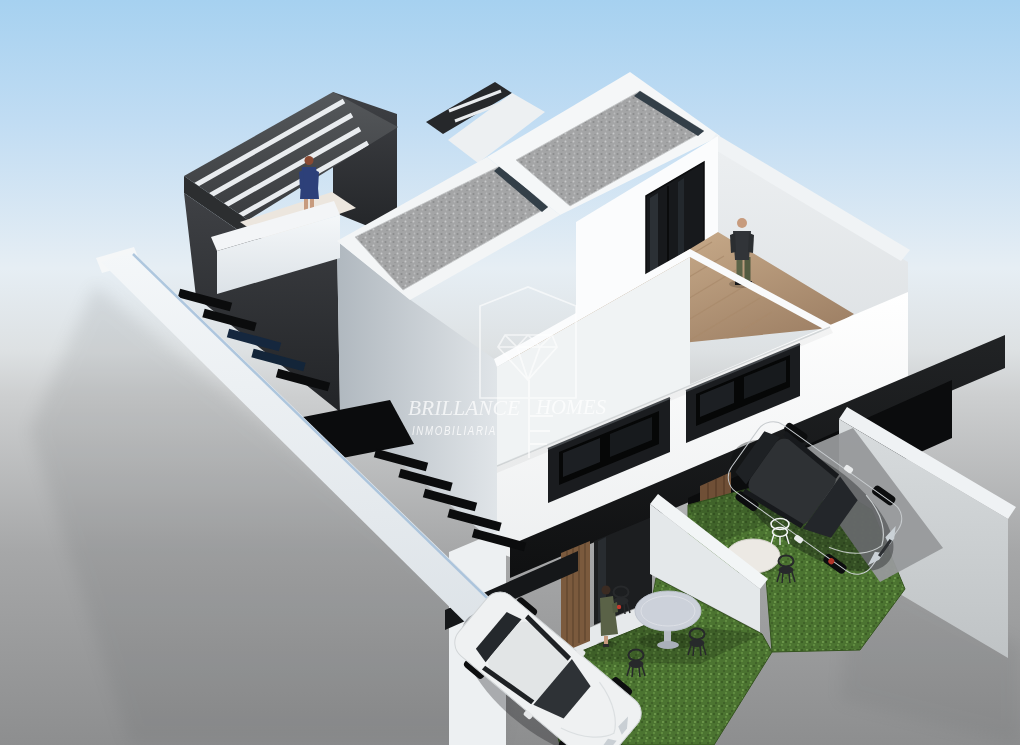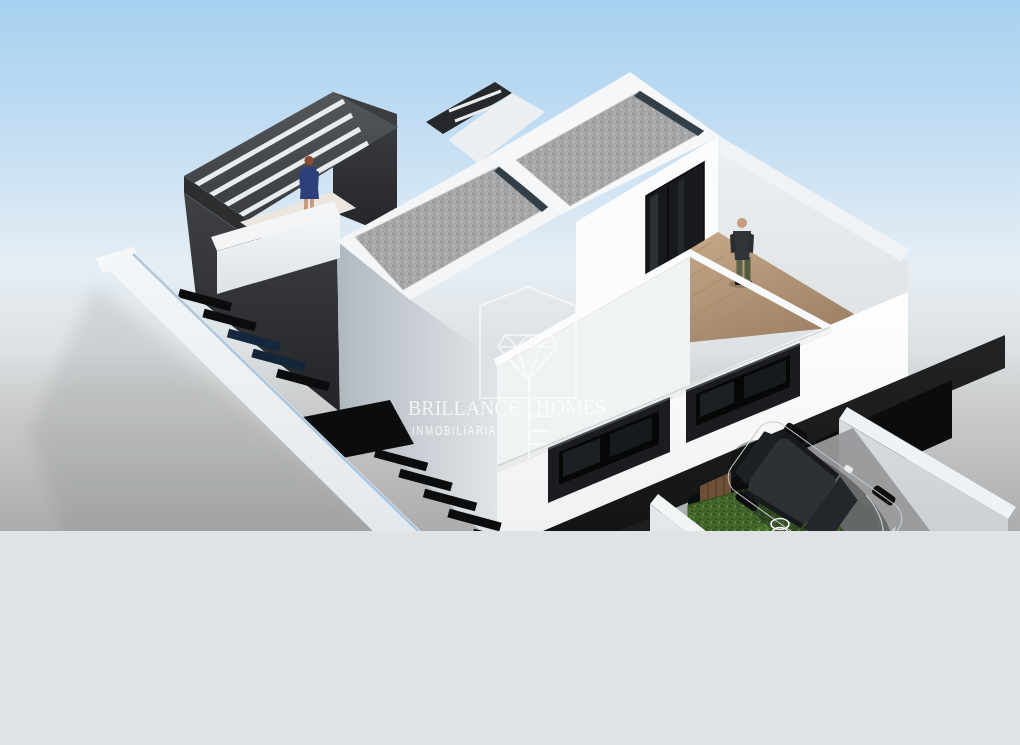--- a/index.html
+++ b/index.html
@@ -1,17 +1,17 @@
 <!DOCTYPE html>
 <html><head>
 <meta charset="utf-8">
 <style>
   html,body{margin:0;padding:0;background:#dfe3e6;}
-  .stage{width:1020px;height:531px;position:relative;overflow:hidden;
-         font-family:"Liberation Sans",sans-serif;}
+  .stage{width:1020px;height:745px;position:relative;overflow:hidden;
+         font-family:"Liberation Sans",sans-serif;font-style:italic;}
   .stage svg{display:block;width:1020px;height:745px;}
   text{user-select:none;}
   .brand-serif{font-family:"Liberation Serif",serif;}
   .brand-sans{font-family:"Liberation Sans",sans-serif;letter-spacing:2px;}
 </style>
 </head>
 <body>
 
 <div class="stage">
 <svg viewBox="0 0 1020 745" xmlns="http://www.w3.org/2000/svg">

